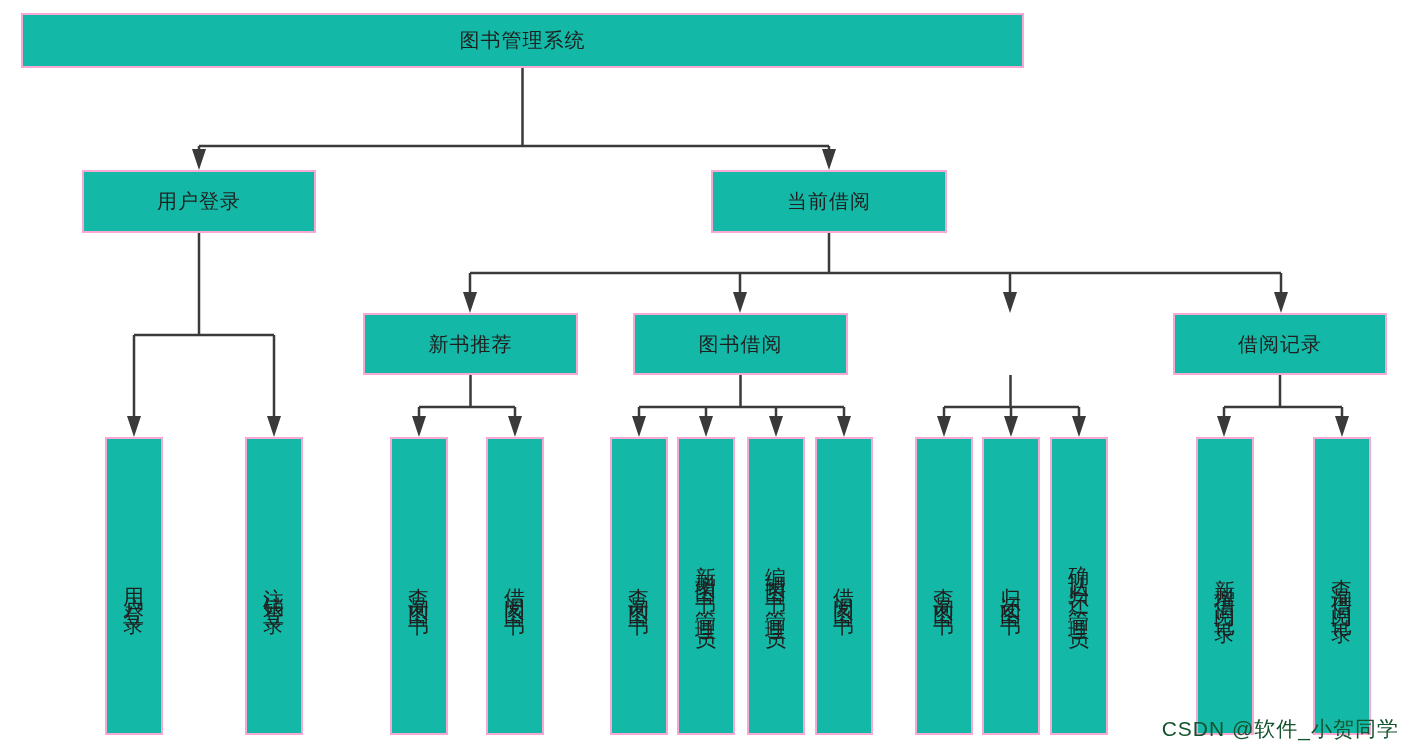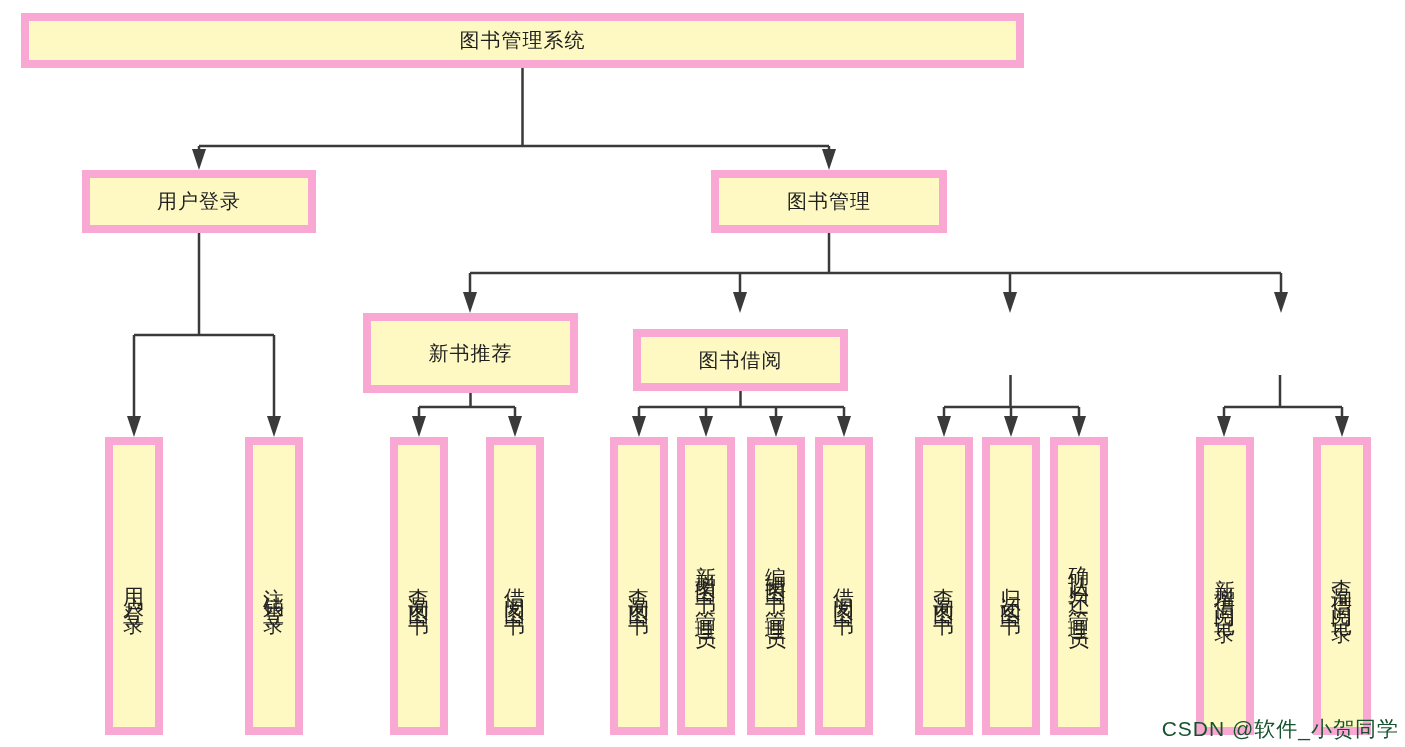--- a/index.html
+++ b/index.html
@@ -17,22 +17,22 @@
   }
   .wires {
     position: absolute;
     left: 0;
     top: 0;
     z-index: 1;
   }
   .node {
     position: absolute;
     box-sizing: border-box;
-    border: 8px solid #f9a8d4;
-    background: #fef9c3;
+    border: 2px solid #f9a8d4;
+    background: #14b8a6;
     color: #1f1f1f;
     display: flex;
     align-items: center;
     justify-content: center;
     text-align: center;
     z-index: 2;
   }
   .node.h {
     font-size: 20px;
     letter-spacing: 1px;
@@ -97,24 +97,25 @@
       <polygon points="1004,416 1018,416 1011,437"></polygon>
       <polygon points="1072,416 1086,416 1079,437"></polygon>
       <polygon points="1217,416 1231,416 1224,437"></polygon>
       <polygon points="1335,416 1349,416 1342,437"></polygon>
     </g>
   </svg>
 
   <div class="node h" style="left:21px; top:13px; width:1003px; height:55px;">图书管理系统</div>
 
   <div class="node h" style="left:82px; top:170px; width:234px; height:63px;">用户登录</div>
-  <div class="node h" style="left:711px; top:170px; width:236px; height:63px;">图书管理</div>
+  <div class="node h" style="left:711px; top:170px; width:236px; height:63px;">当前借阅</div>
 
-  <div class="node h" style="left:363px; top:313px; width:215px; height:80px;">新书推荐</div>
-  <div class="node h" style="left:633px; top:329px; width:215px; height:62px;">图书借阅</div>
+  <div class="node h" style="left:363px; top:313px; width:215px; height:62px;">新书推荐</div>
+  <div class="node h" style="left:633px; top:313px; width:215px; height:62px;">图书借阅</div>
+  <div class="node h" style="left:1173px; top:313px; width:214px; height:62px;">借阅记录</div>
 
   <div class="node v" style="left:105px; top:437px; width:58px; height:298px;">用户登录</div>
   <div class="node v" style="left:245px; top:437px; width:58px; height:298px;">注销登录</div>
 
   <div class="node v" style="left:390px; top:437px; width:58px; height:298px;">查询图书</div>
   <div class="node v" style="left:486px; top:437px; width:58px; height:298px;">借阅图书</div>
 
   <div class="node v" style="left:610px; top:437px; width:58px; height:298px;">查询图书</div>
   <div class="node v" style="left:677px; top:437px; width:58px; height:298px;">新增图书（管理员）</div>
   <div class="node v" style="left:747px; top:437px; width:58px; height:298px;">编辑图书（管理员）</div>

